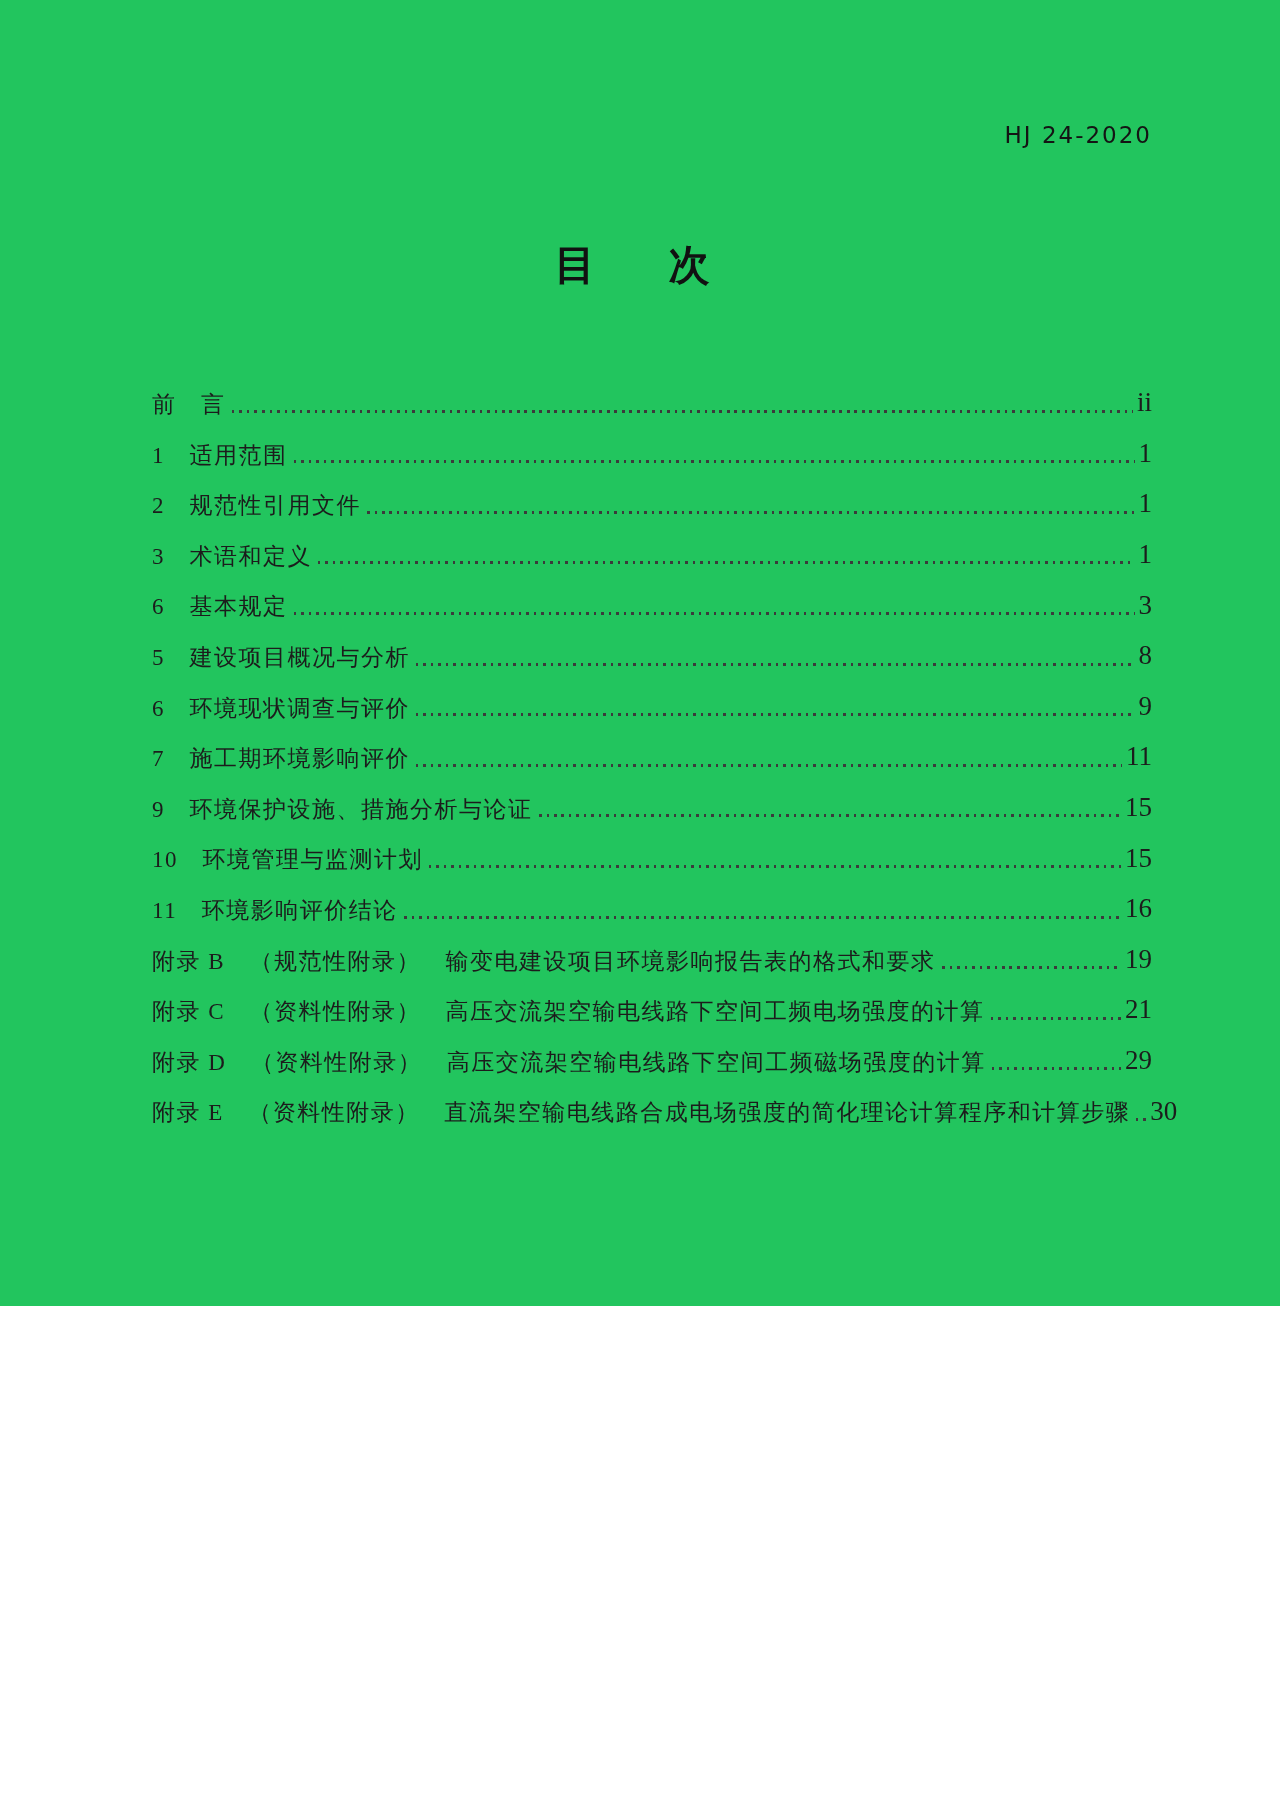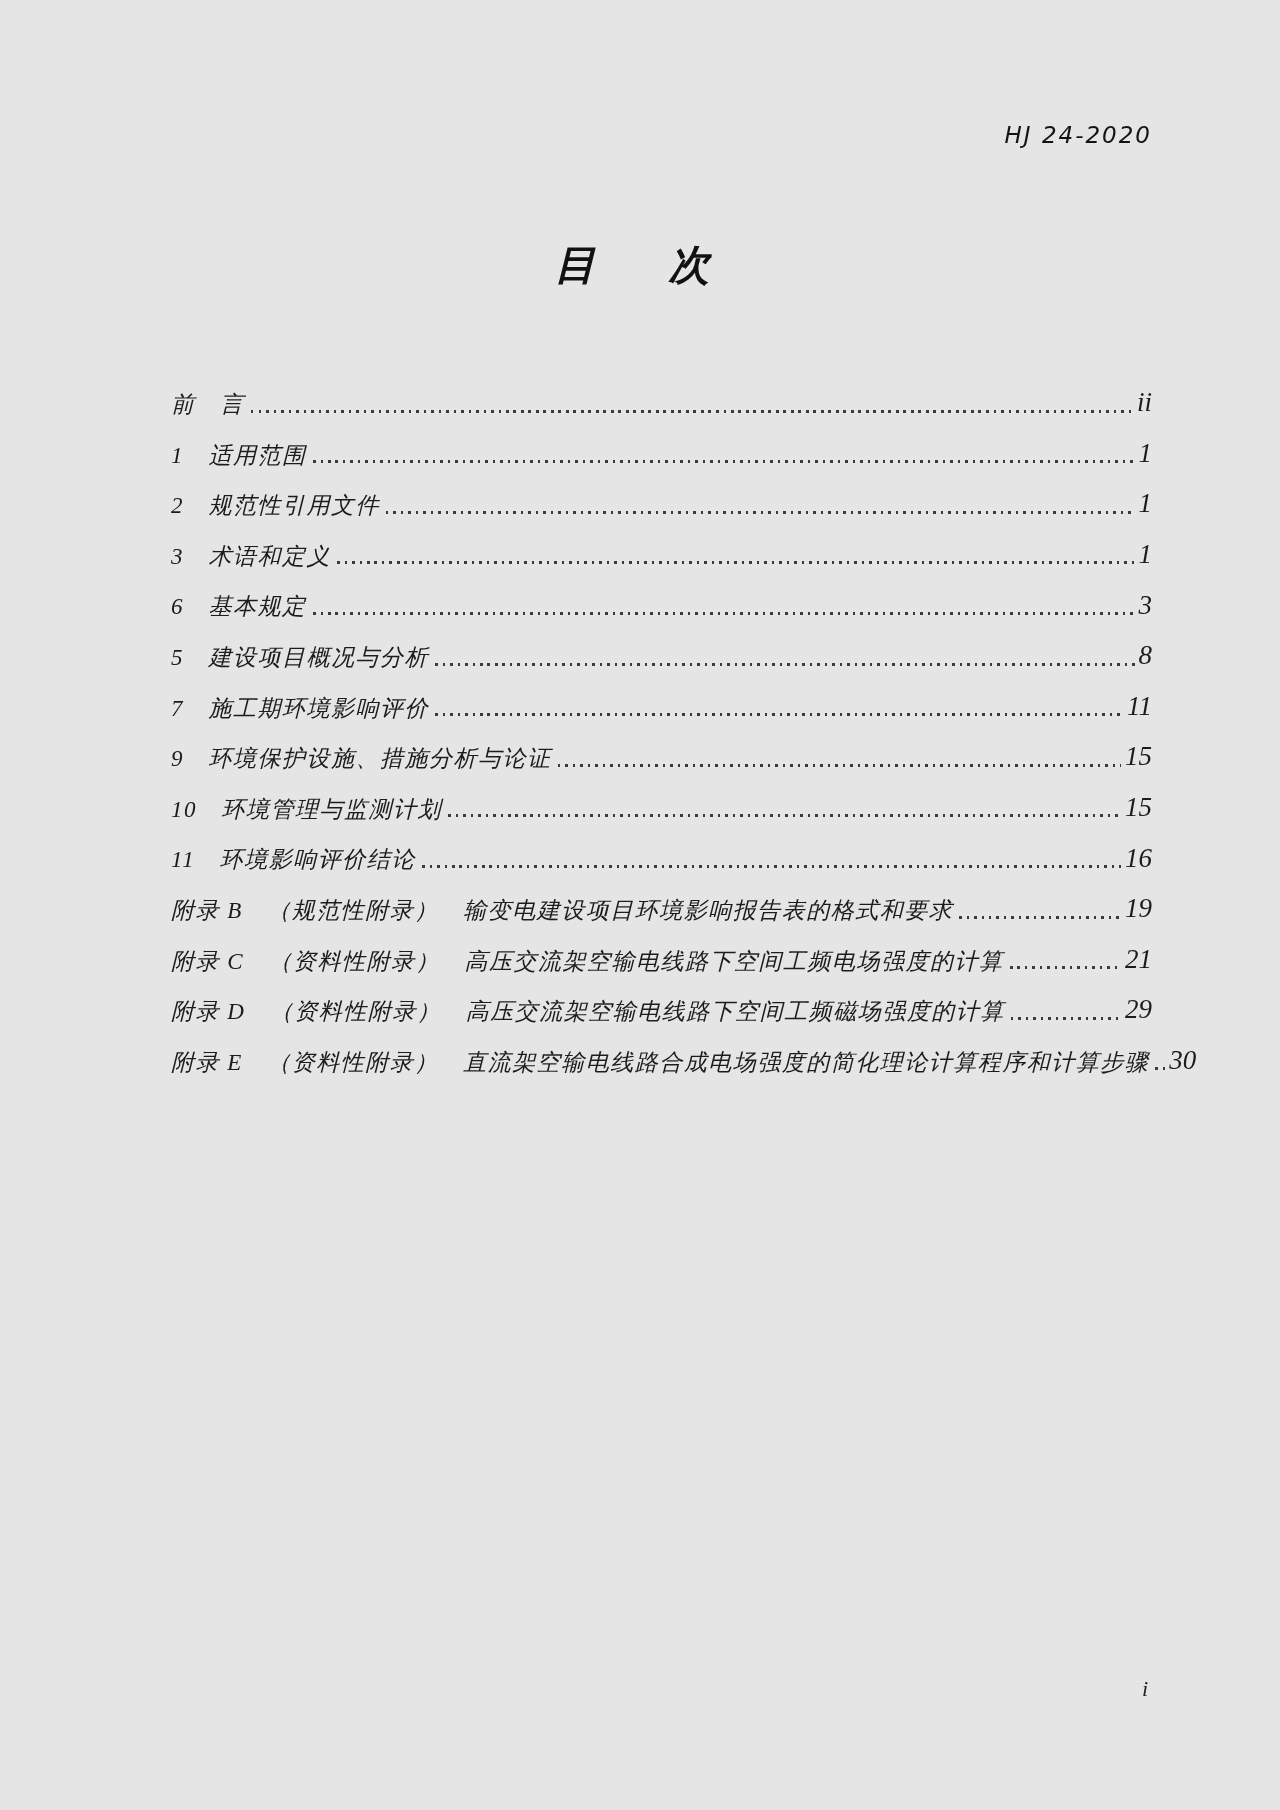--- a/index.html
+++ b/index.html
@@ -8,24 +8,23 @@
     width: 1280px;
     height: 1810px;
     background: #ffffff;
     font-family: "Liberation Serif", "DejaVu Serif", serif;
     color: #1c1c1c;
   }
 
   .page {
     position: relative;
     width: 1280px;
-    height: 1810px;
-    background: #e5e5e5;
+    height: 1306px;
+    background: #22c55e;
     overflow: hidden;
-    font-style: italic;
   }
 
   .doc-header {
     position: absolute;
     top: 122px;
     right: 128px;
     font-family: "DejaVu Sans", "Liberation Sans", sans-serif;
     font-size: 23px;
     font-weight: 500;
     letter-spacing: 2px;
@@ -51,21 +50,20 @@
     width: 1000px;
   }
 
   .toc-row {
     display: flex;
     align-items: flex-end;
     height: 50.6px;
     font-size: 23px;
     line-height: 1.2;
     white-space: nowrap;
-    margin-left: 19px;
   }
 
   .toc-label {
     flex: 0 0 auto;
     letter-spacing: 1.5px;
     color: #1c1c1c;
   }
 
   .leader {
     flex: 1 1 auto;
@@ -135,20 +133,25 @@
         <span class="leader"></span>
         <span class="toc-page">3</span>
       </div>
 
       <div class="toc-row">
         <span class="toc-label">5　建设项目概况与分析</span>
         <span class="leader"></span>
         <span class="toc-page">8</span>
       </div>
 
+      <div class="toc-row">
+        <span class="toc-label">6　环境现状调查与评价</span>
+        <span class="leader"></span>
+        <span class="toc-page">9</span>
+      </div>
 
       <div class="toc-row">
         <span class="toc-label">7　施工期环境影响评价</span>
         <span class="leader"></span>
         <span class="toc-page">11</span>
       </div>
 
 
       <div class="toc-row">
         <span class="toc-label">9　环境保护设施、措施分析与论证</span>

